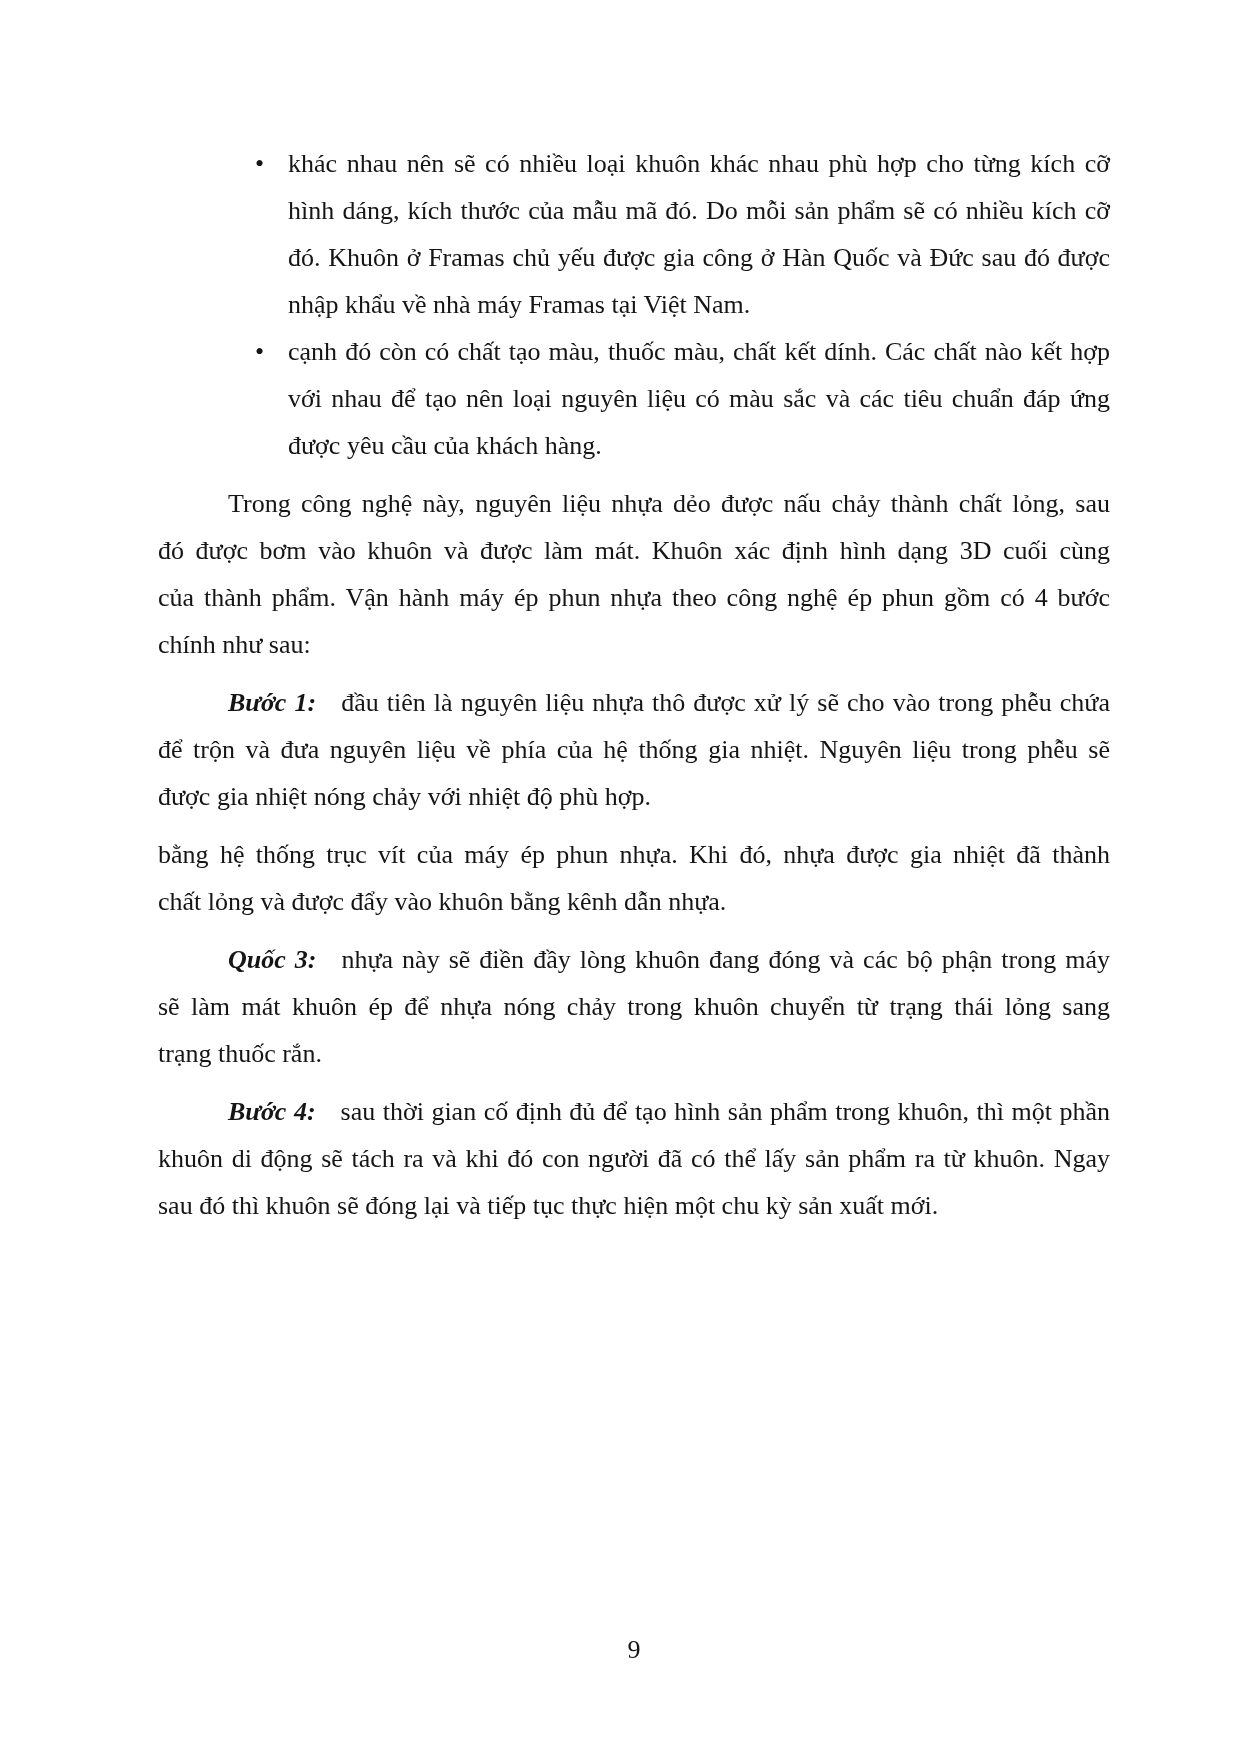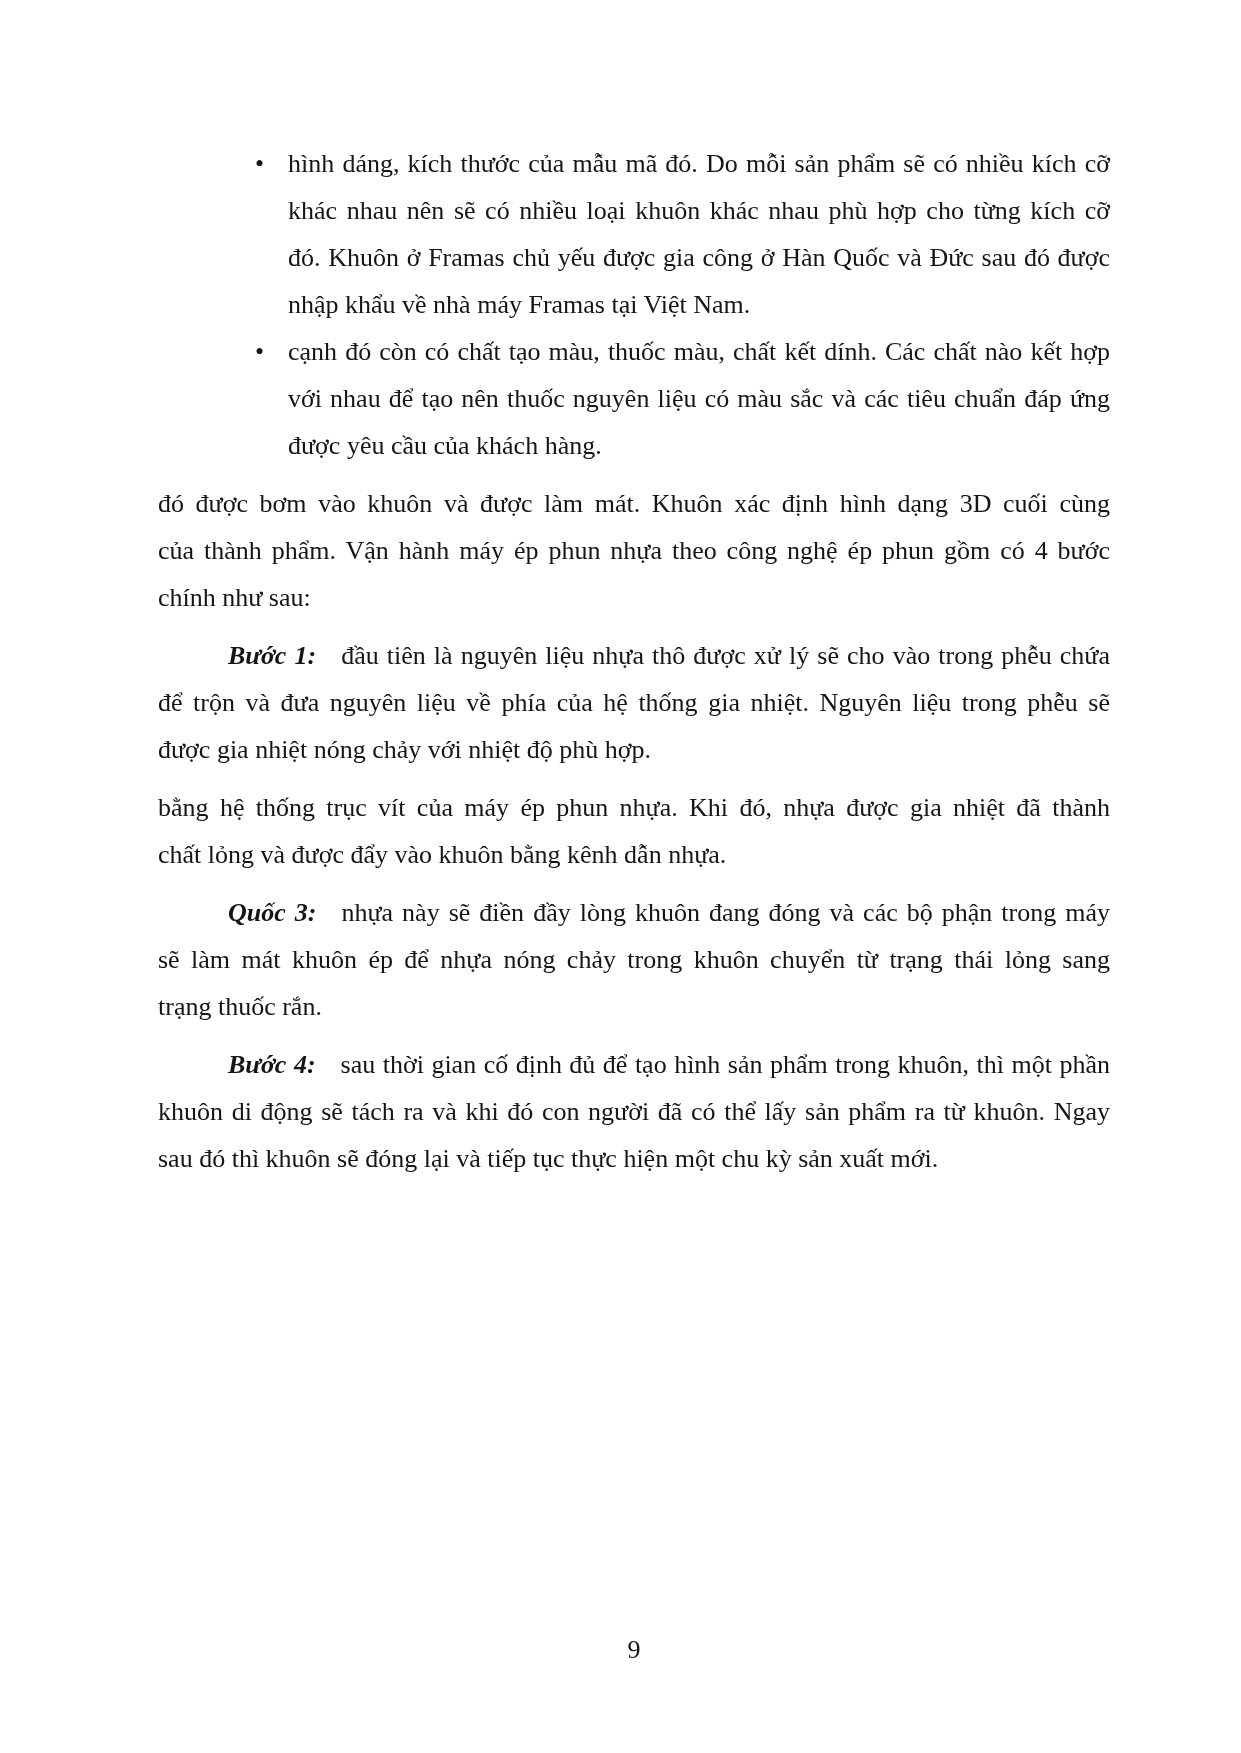--- a/index.html
+++ b/index.html
@@ -65,34 +65,35 @@
   }
 </style>
 </head>
 <body>
 
 <div class="page">
   <div class="content">
 
     <div class="bullet-item">
       <span class="bullet-marker">•</span>
+      <div class="line">khác nhau nên sẽ có nhiều loại khuôn khác nhau phù hợp cho từng kích cỡ</div>
       <div class="line">hình dáng, kích thước của mẫu mã đó. Do mỗi sản phẩm sẽ có nhiều kích cỡ</div>
-      <div class="line">khác nhau nên sẽ có nhiều loại khuôn khác nhau phù hợp cho từng kích cỡ</div>
       <div class="line">đó. Khuôn ở Framas chủ yếu được gia công ở Hàn Quốc và Đức sau đó được</div>
       <div class="line last">nhập khẩu về nhà máy Framas tại Việt Nam.</div>
     </div>
 
     <div class="bullet-item">
       <span class="bullet-marker">•</span>
       <div class="line">cạnh đó còn có chất tạo màu, thuốc màu, chất kết dính. Các chất nào kết hợp</div>
-      <div class="line">với nhau để tạo nên thuốc nguyên liệu có màu sắc và các tiêu chuẩn đáp ứng</div>
+      <div class="line">với nhau để tạo nên loại nguyên liệu có màu sắc và các tiêu chuẩn đáp ứng</div>
       <div class="line last">được yêu cầu của khách hàng.</div>
     </div>
 
     <div class="para">
+      <div class="line first-line-indent">Trong công nghệ này, nguyên liệu nhựa dẻo được nấu chảy thành chất lỏng, sau</div>
       <div class="line">đó được bơm vào khuôn và được làm mát. Khuôn xác định hình dạng 3D cuối cùng</div>
       <div class="line">của thành phẩm. Vận hành máy ép phun nhựa theo công nghệ ép phun gồm có 4 bước</div>
       <div class="line last">chính như sau:</div>
     </div>
 
     <div class="para">
       <div class="line first-line-indent">
         <span class="step-label">Bước 1:</span><span>đầu tiên là nguyên liệu nhựa thô được xử lý sẽ cho vào trong phễu chứa</span>
       </div>
       <div class="line">để trộn và đưa nguyên liệu về phía của hệ thống gia nhiệt. Nguyên liệu trong phễu sẽ</div>

